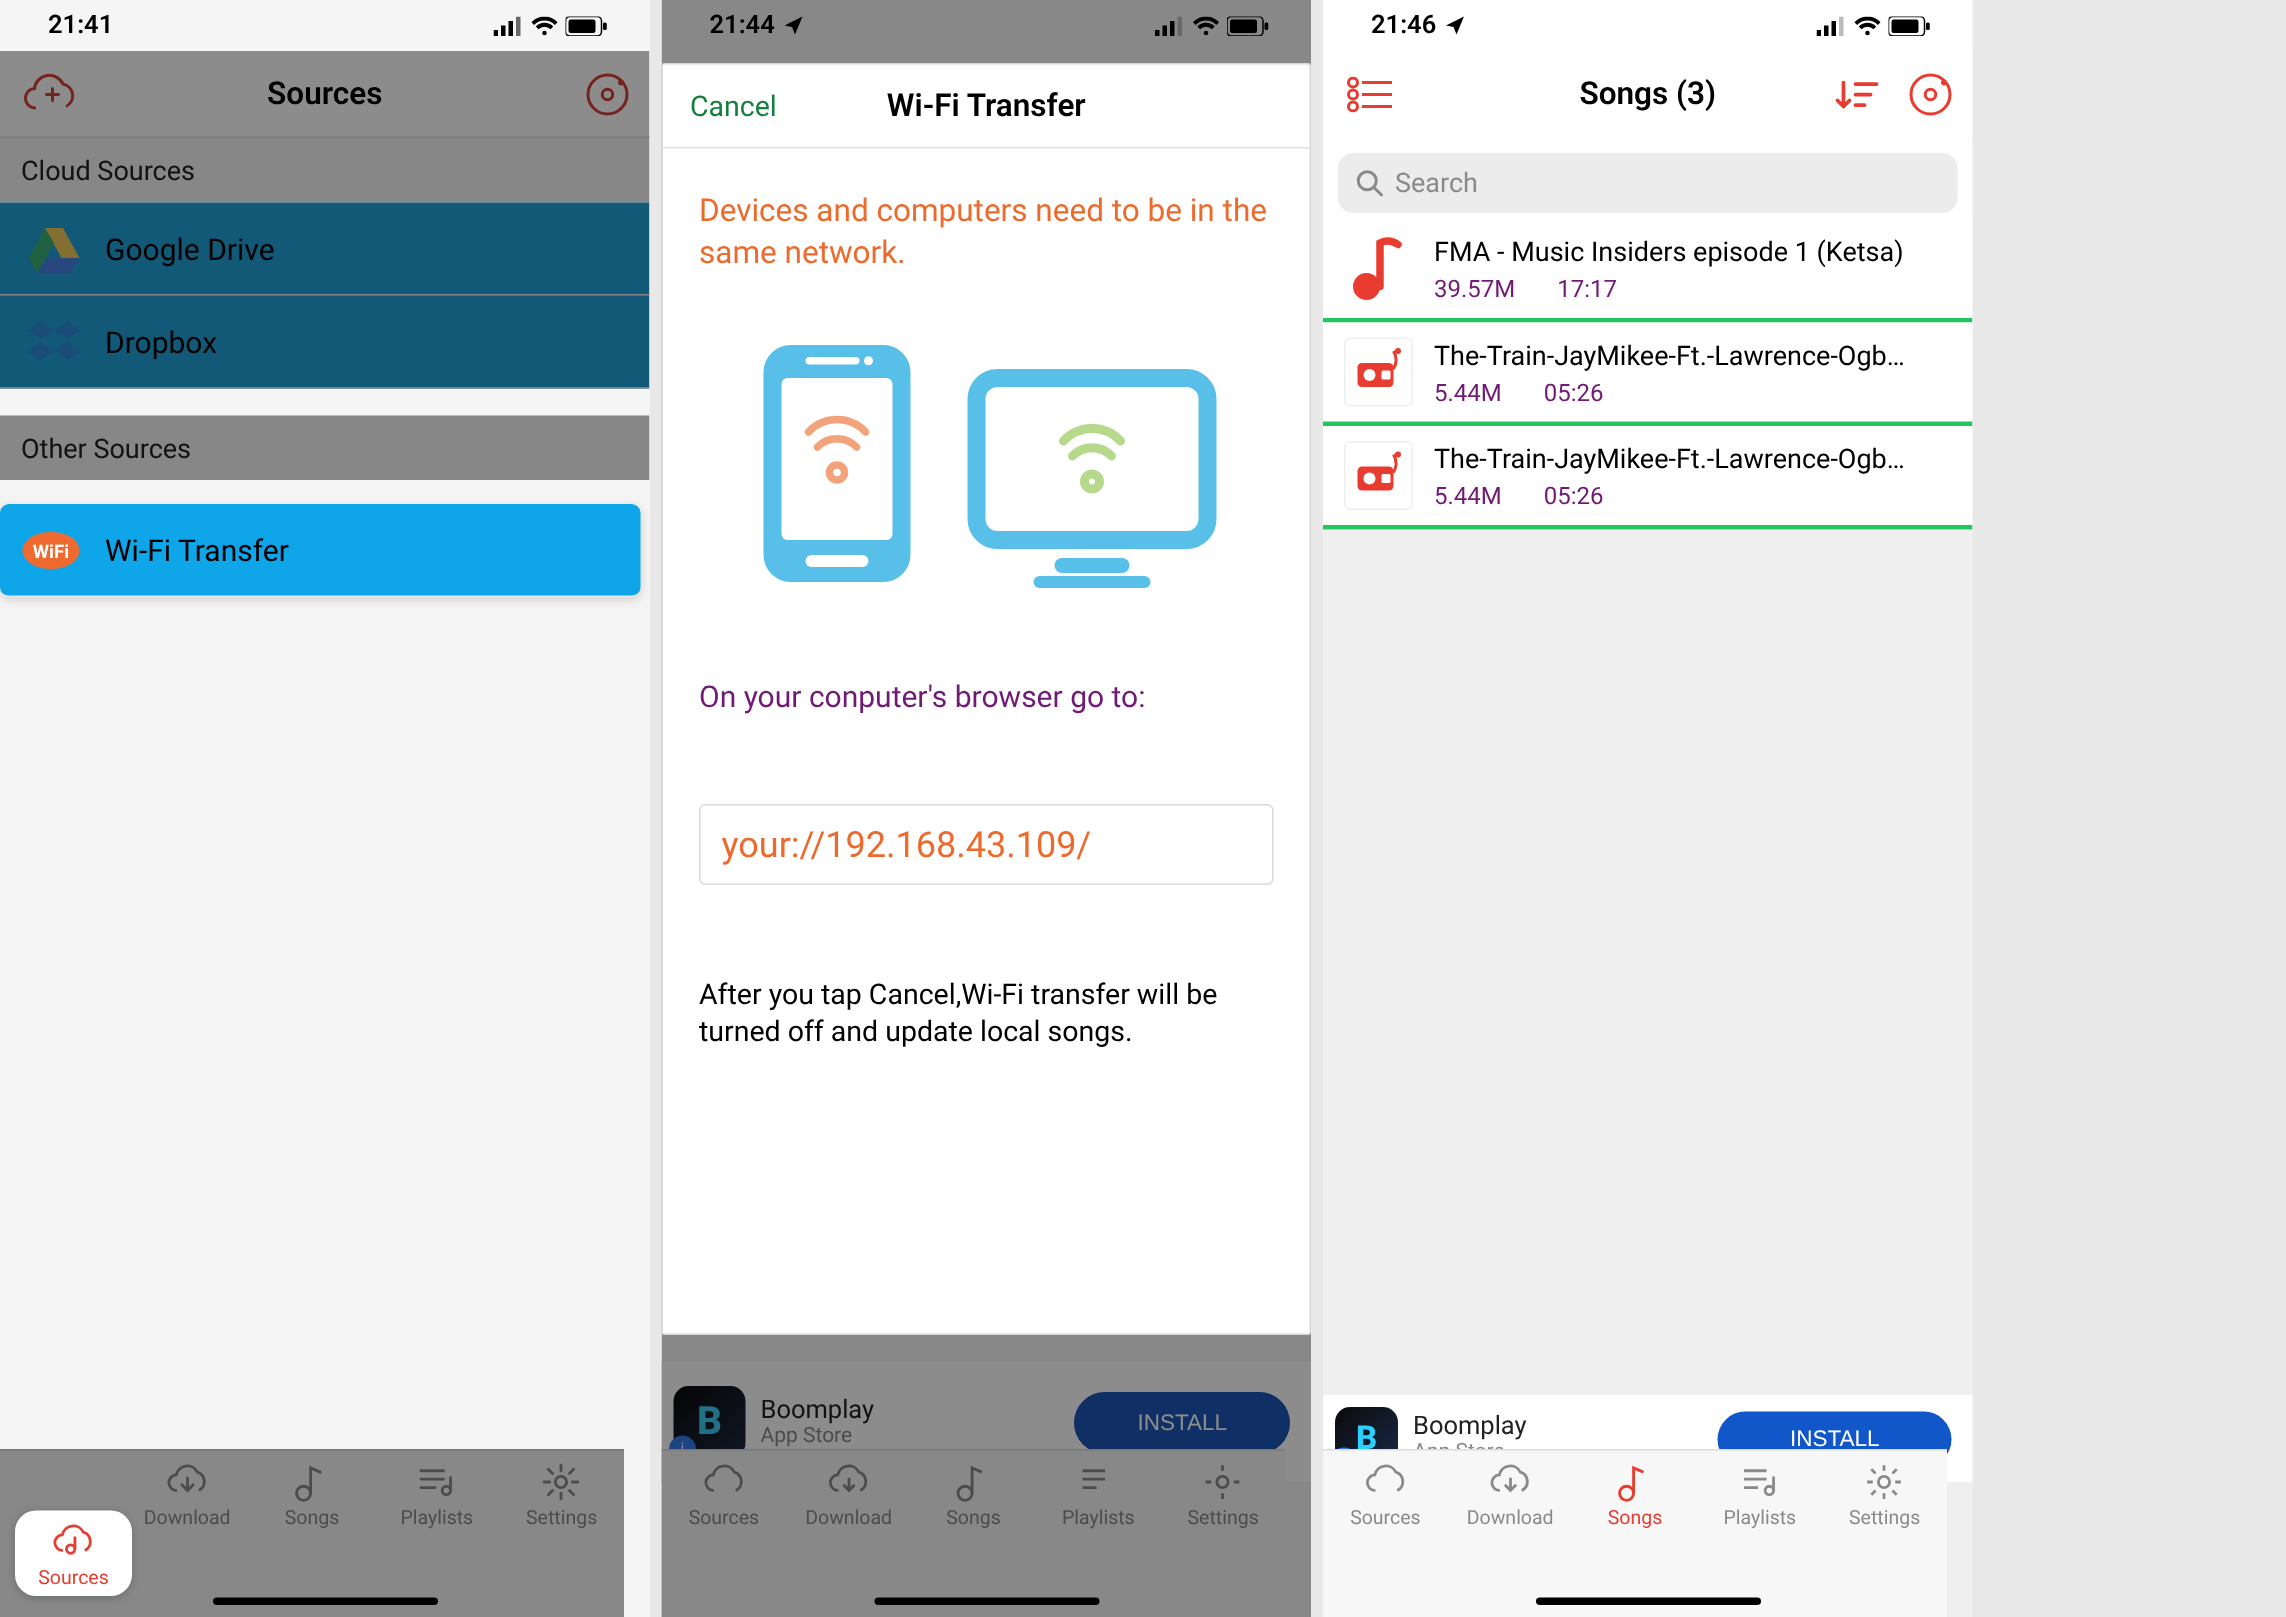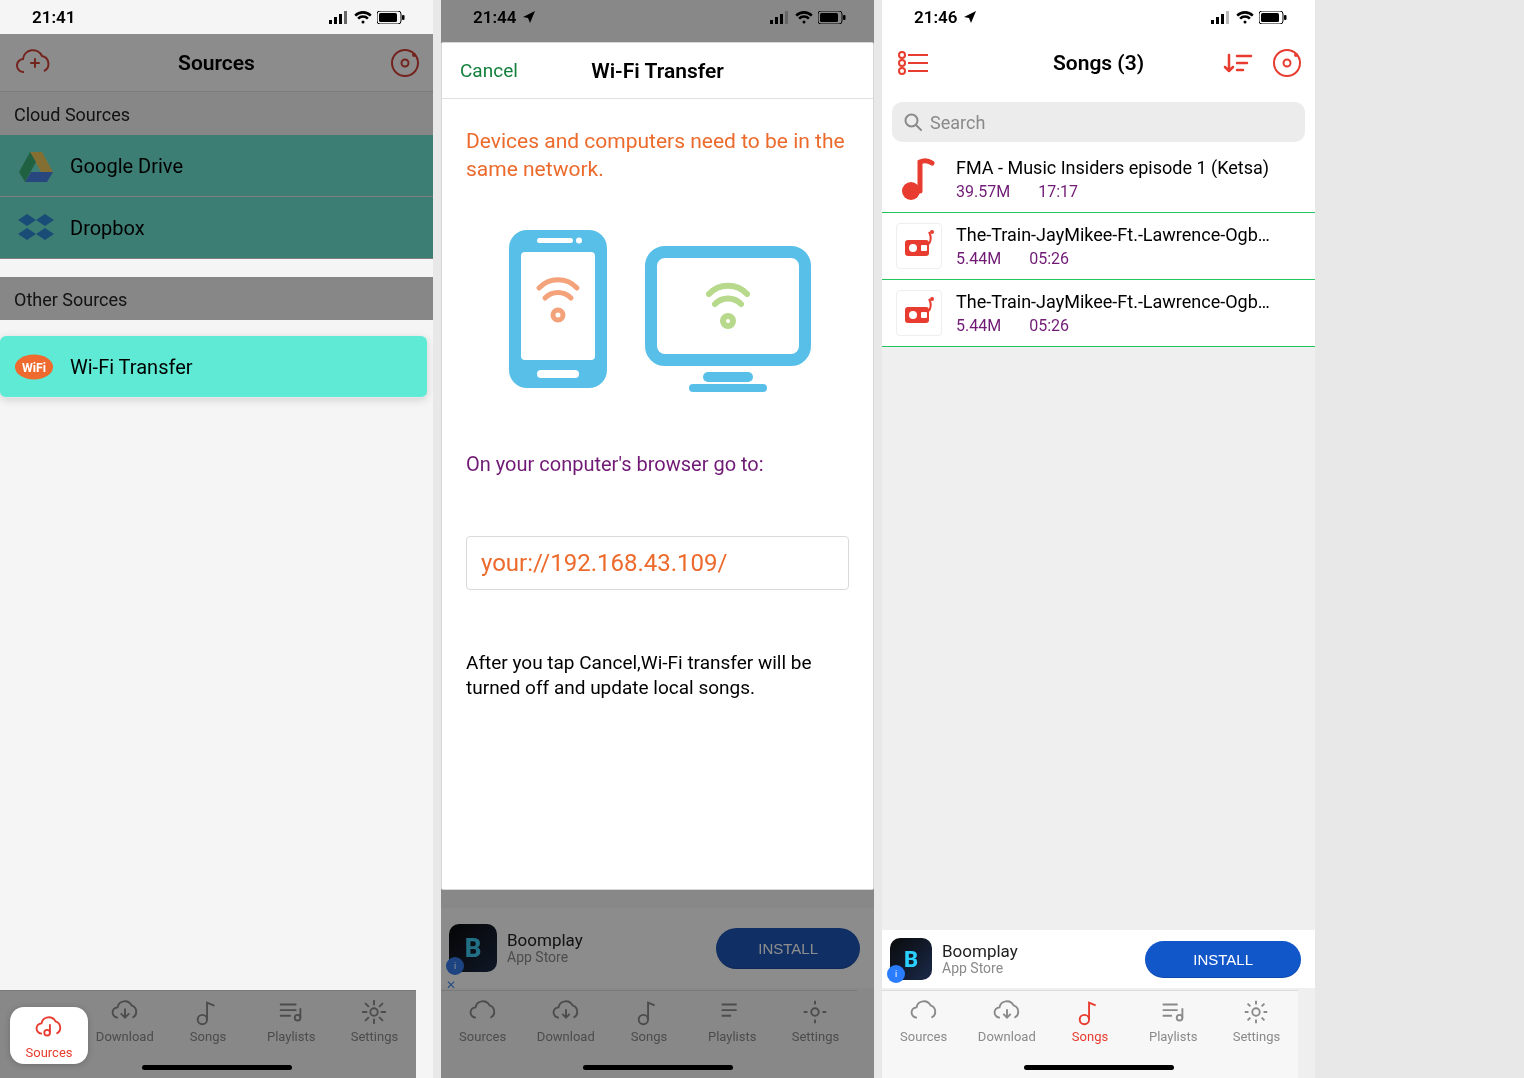--- a/index.html
+++ b/index.html
@@ -57,38 +57,38 @@
   .section-header {
     padding: 12px 14px 10px;
     font-size: 18px;
     color: #222;
     background:#f5f5f5;
   }
   .list-row {
     display:flex; align-items:center;
     height: 62px;
     padding: 0 14px;
-    background:#5eead4;
+    background:#0ea5e9;
     border-bottom:1px solid #e6e6e6;
     font-size:20px;
     color:#000;
     gap:16px;
   }
   .highlighted-row {
     position:relative;
     z-index:3;
     border-radius:6px;
     box-shadow: 0 2px 8px rgba(0,0,0,0.15);
   }
   .row-icon { width:40px; height:40px; display:flex; align-items:center; justify-content:flex-end; }
 
   
   .tab-bar {
     position:absolute; left:0; right:17px; bottom:0;
-    height: 88px;
+    height: 112px;
     display:flex;
     background: #f7f7f7;
     border-top:1px solid #dcdcdc;
     padding-top:6px;
   }
   .tab-item {
     flex:1;
     display:flex; flex-direction:column; align-items:center; justify-content:flex-start;
     gap:2px;
     font-size:13px;
@@ -163,23 +163,23 @@
   .search-bar {
     margin:10px 10px 4px;
     background:#ececec;
     border-radius:10px;
     height:40px;
     display:flex; align-items:center;
     padding:0 12px;
     color:#8a8a8a; font-size:18px; gap:8px;
   }
   .song-row {
-    display:flex; align-items:center;
+    display:flex; align-items:flex-end;
     padding:10px 14px;
-    border-bottom:1px solid #22c55e;
+    border-bottom:3px solid #22c55e;
     gap:14px;
     background:#fff;
   }
   .song-thumb {
     width:46px; height:46px; border-radius:4px;
     background:#fff; border:1px solid #eee;
     display:flex; align-items:center; justify-content:center;
   }
   .song-meta { flex:1; min-width:0; }
   .song-title { font-size:18px; color:#000; white-space:nowrap; overflow:hidden; text-overflow:ellipsis; }

